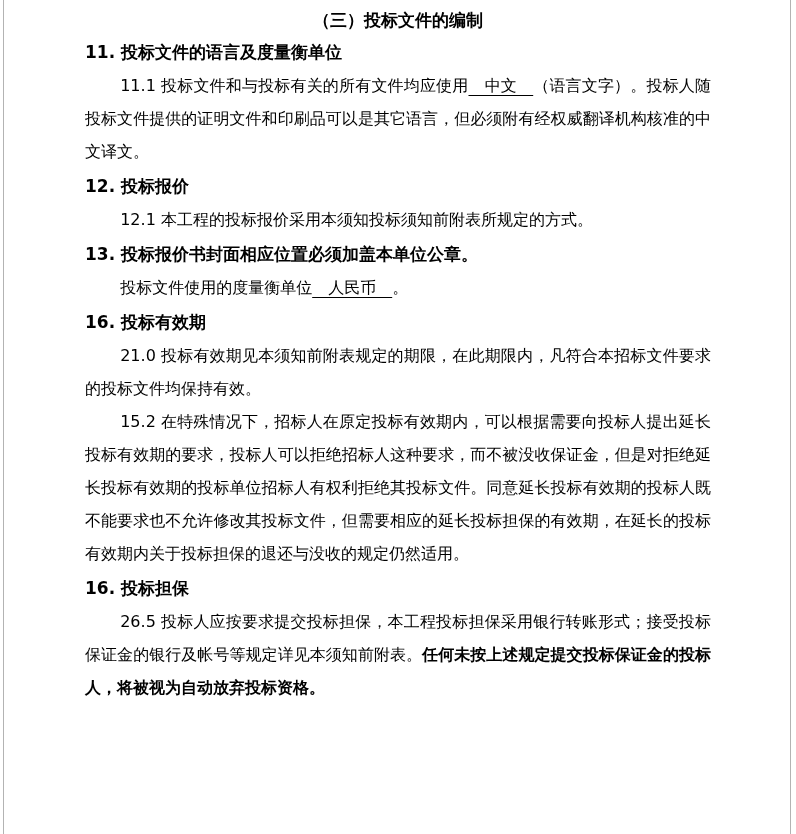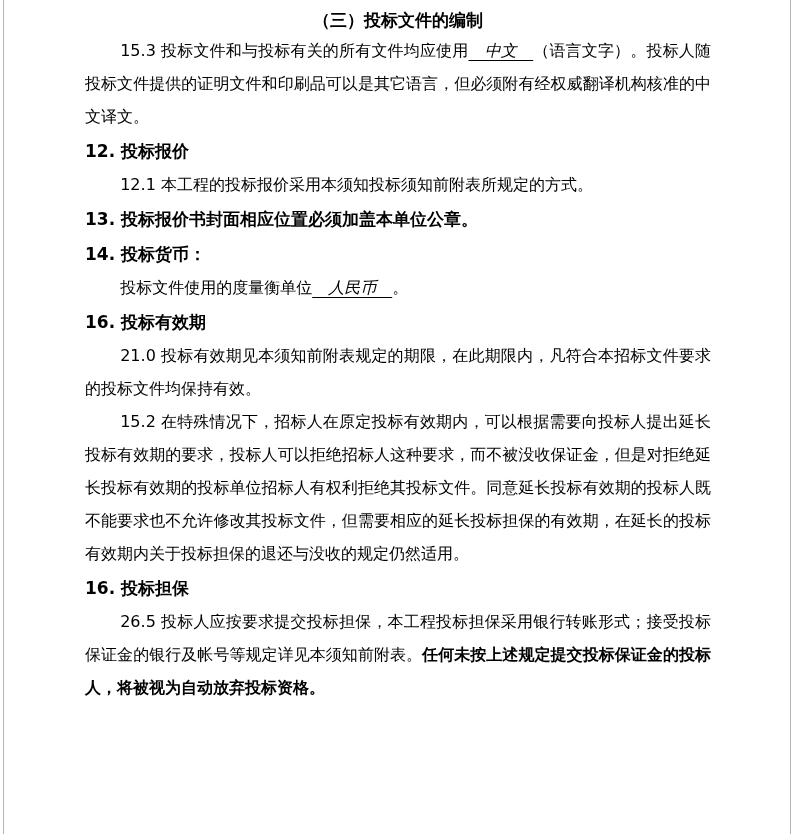--- a/index.html
+++ b/index.html
@@ -49,45 +49,44 @@
     font-size: 16px;
     line-height: 33px;
     margin: 0;
     text-align: justify;
     text-justify: inter-ideograph;
     text-indent: 2.2em;
   }
   .u {
     text-decoration: underline;
     text-underline-offset: 4px;
-    font-style: italic;
   }
   .bold {
     font-weight: bold;
   }
 </style>
 </head>
 <body>
 
 <div class="page">
   <div class="page-edge left"></div>
   <div class="page-edge right"></div>
 
   <div class="content">
 
     <div class="doc-title">（三）投标文件的编制</div>
 
-    <p class="para"><span>15.3 投标文件和与投标有关的所有文件均应使用</span><span class="u">　中文　</span><span>（语言文字）。投标人随投标文件提供的证明文件和印刷品可以是其它语言，但必须附有经权威翻译机构核准的中文译文。</span></p>
+    <div class="sec-heading">11. 投标文件的语言及度量衡单位</div>
+    <p class="para"><span>11.1 投标文件和与投标有关的所有文件均应使用</span><span class="u">　中文　</span><span>（语言文字）。投标人随投标文件提供的证明文件和印刷品可以是其它语言，但必须附有经权威翻译机构核准的中文译文。</span></p>
 
     <div class="sec-heading">12. 投标报价</div>
     <p class="para">12.1 本工程的投标报价采用本须知投标须知前附表所规定的方式。</p>
 
     <div class="sec-heading">13.  投标报价书封面相应位置必须加盖本单位公章。</div>
 
-    <div class="sec-heading">14. 投标货币：</div>
     <p class="para"><span>投标文件使用的度量衡单位</span><span class="u">　人民币　</span><span>。</span></p>
 
     <div class="sec-heading">16. 投标有效期</div>
     <p class="para">21.0 投标有效期见本须知前附表规定的期限，在此期限内，凡符合本招标文件要求的投标文件均保持有效。</p>
     <p class="para">15.2 在特殊情况下，招标人在原定投标有效期内，可以根据需要向投标人提出延长投标有效期的要求，投标人可以拒绝招标人这种要求，而不被没收保证金，但是对拒绝延长投标有效期的投标单位招标人有权利拒绝其投标文件。同意延长投标有效期的投标人既不能要求也不允许修改其投标文件，但需要相应的延长投标担保的有效期，在延长的投标有效期内关于投标担保的退还与没收的规定仍然适用。</p>
 
     <div class="sec-heading">16. 投标担保</div>
     <p class="para"><span>26.5 投标人应按要求提交投标担保，本工程投标担保采用银行转账形式；接受投标保证金的银行及帐号等规定详见本须知前附表。</span><span class="bold">任何未按上述规定提交投标保证金的投标人，将被视为自动放弃投标资格。</span></p>
 
   </div>

